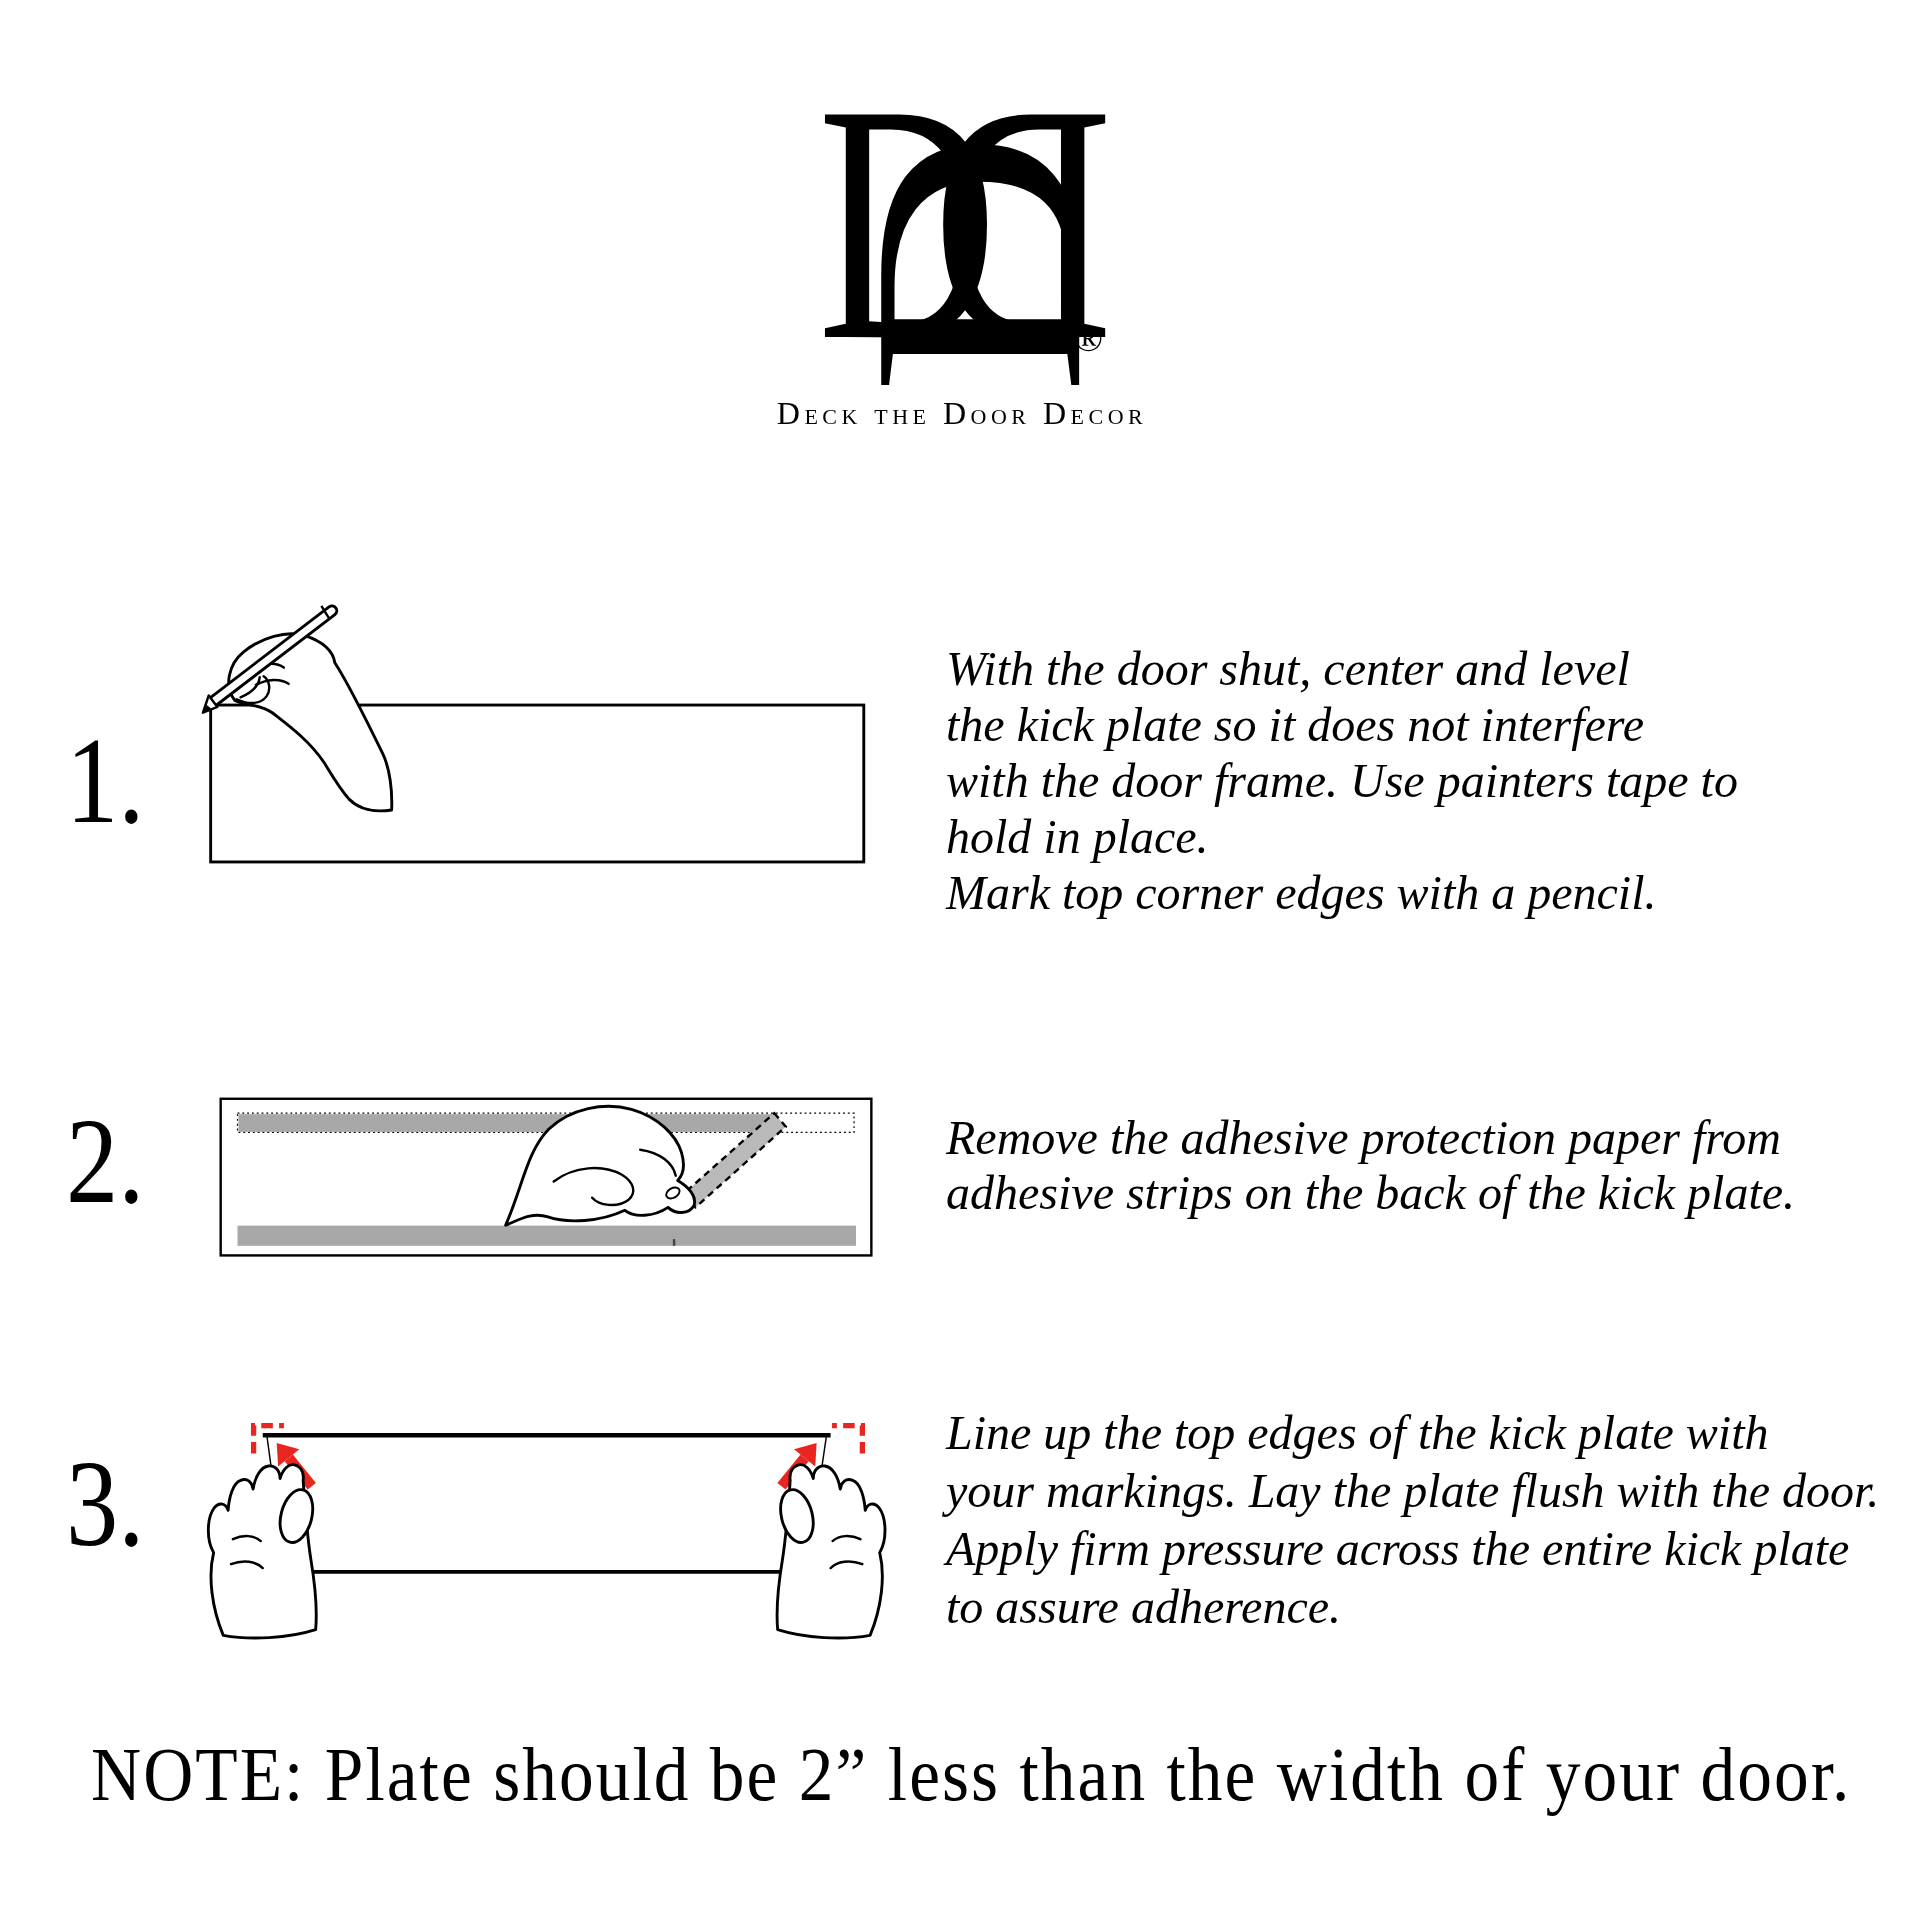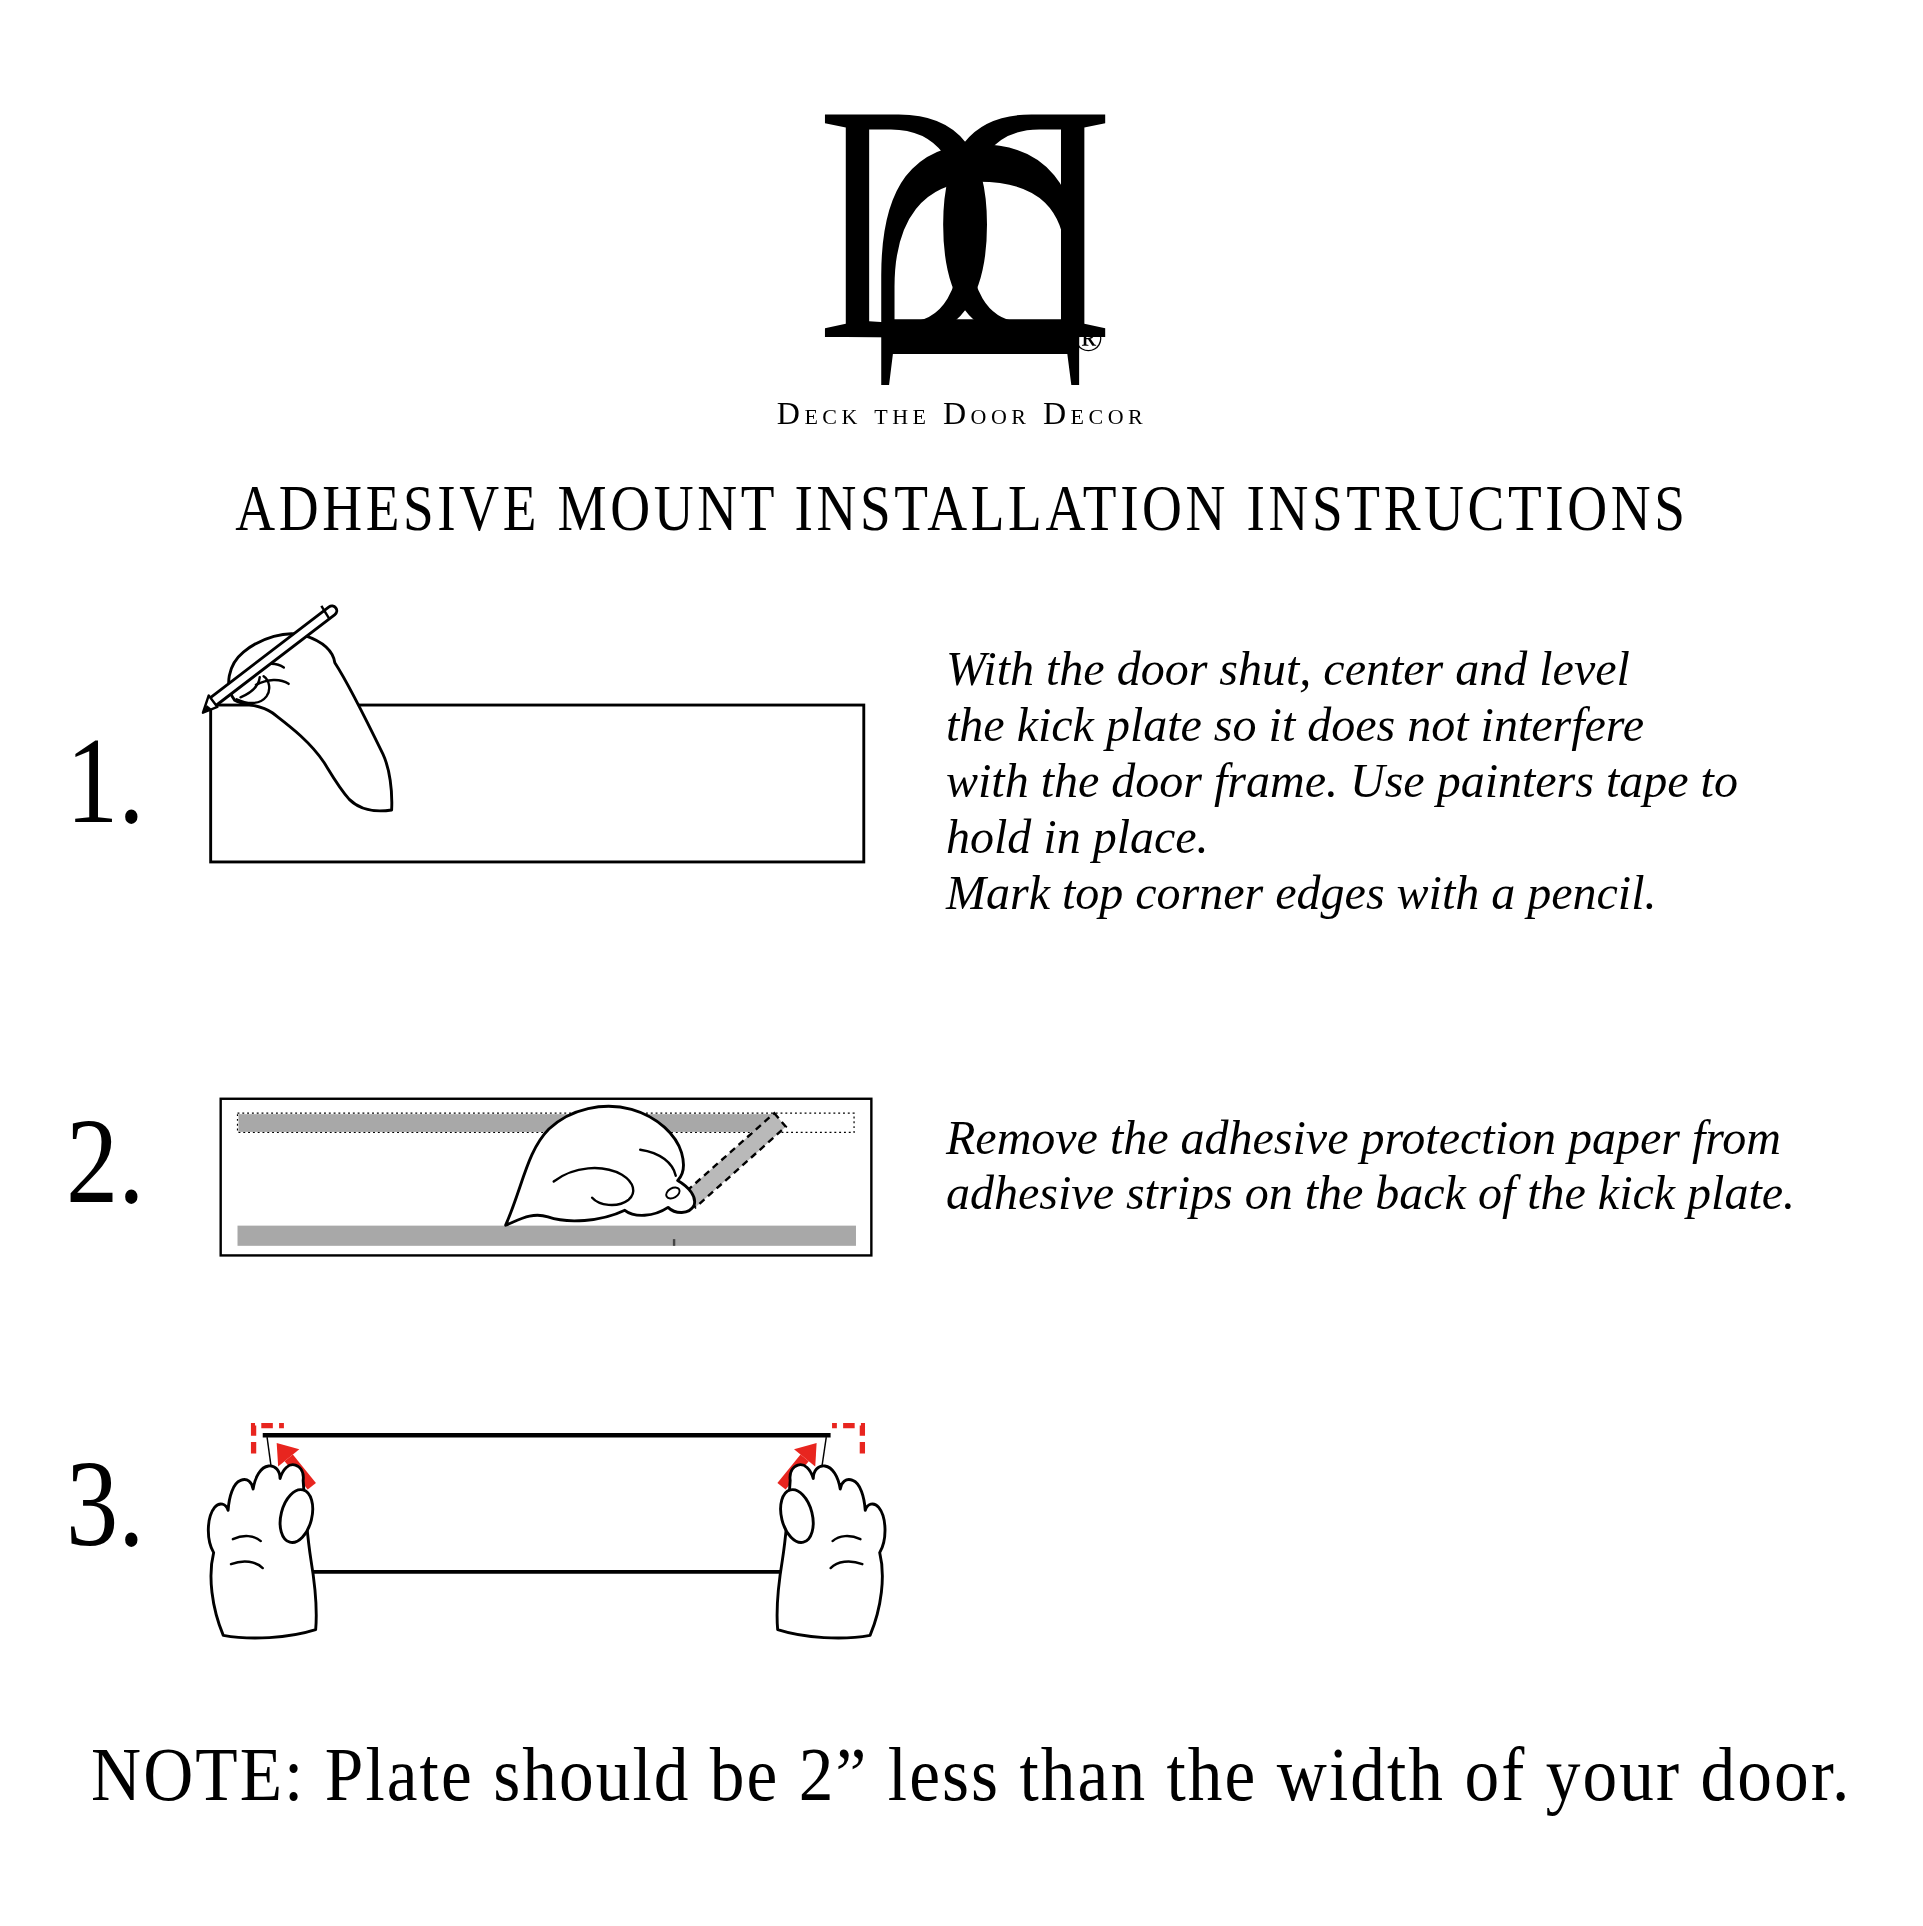--- a/index.html
+++ b/index.html
@@ -49,23 +49,20 @@
 
     <text transform="translate(622,490) scale(-0.73,1)" font-size="706" fill="#000">D</text>
 
     <text transform="translate(553,612) rotate(-90) scale(1.22,1)" font-size="628" fill="#000">D</text>
 
     <text x="572" y="520" font-size="80" text-anchor="middle" fill="#000">®</text>
   </svg>
 
   <div class="abs wordmark">Deck the Door Decor</div>
 
-  <div class="abs title">
-    <span class="squeeze">ADHESIVE MOUNT INSTALLATION INSTRUCTIONS</span>
-  </div>
 
   <div class="abs step-num" id="num1">
     <span class="squeeze">1.</span>
   </div>
 
   <svg class="abs" style="left:202px; top:597px;" width="669" height="270" viewBox="0 0 1390 560">
 
     <rect x="18" y="224" width="1357" height="326" fill="#fff" stroke="#000" stroke-width="6"></rect>
 
     <path class="lineart" stroke-width="7" d="M 68 214 C 46 186 54 140 86 114 C 122 84 176 68 214 80 C 250 92 272 112 276 136
@@ -147,19 +144,23 @@
            C 56 170 64 142 80 136 C 94 130 104 140 106 154 C 110 128 122 108 138 106
            C 152 104 162 116 162 132 C 168 112 180 100 194 104 C 206 108 212 120 210 136
            C 214 196 218 248 226 300 C 234 348 240 400 236 446 C 180 464 100 468 44 458 Z"></path>
       <ellipse cx="196" cy="210" rx="32" ry="56" transform="rotate(14 196 210)" fill="#fff" stroke="#000" stroke-width="6"></ellipse>
       <path class="detail" stroke-width="4" d="M 64 258 C 86 248 108 250 122 262"></path>
       <path class="detail" stroke-width="4" d="M 60 310 C 86 300 112 304 126 318"></path>
     </g>
     <use href="#h3" transform="translate(1432,0) scale(-1,1)"></use>
   </svg>
 
+  <div class="abs step-text" id="text3">Line up the top edges of the kick plate with
+your markings. Lay the plate flush with the door.
+Apply firm pressure across the entire kick plate
+to assure adherence.</div>
 
   <div class="abs note">
     <span class="squeeze">NOTE: Plate should be 2” less than the width of your door.</span>
   </div>
 
 </div>
 
 
 </body></html>

